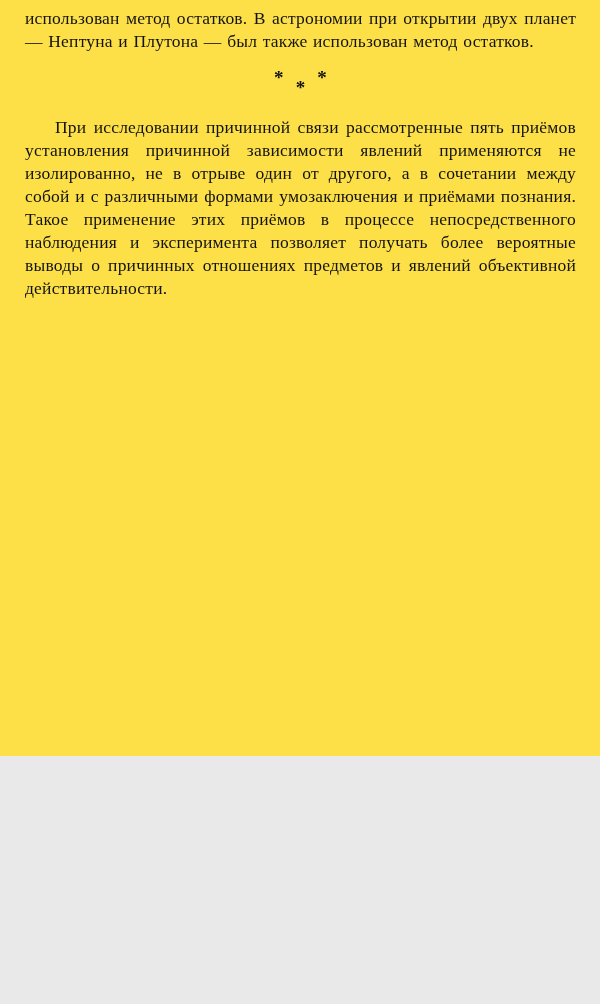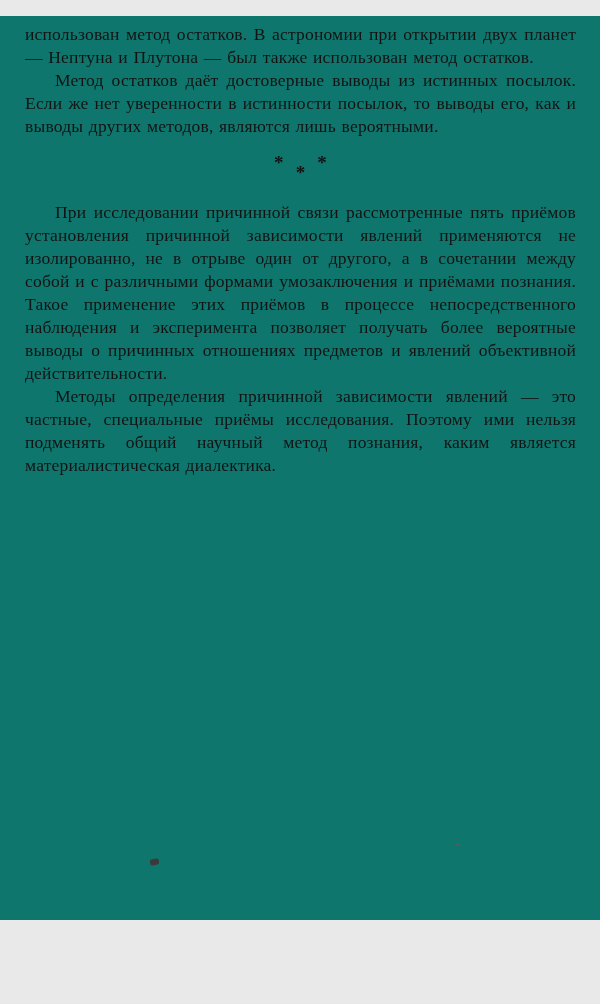--- a/index.html
+++ b/index.html
@@ -3,23 +3,23 @@
 <meta charset="utf-8">
 <style>
   html, body {
     margin: 0;
     padding: 0;
     background: #e9e9e9;
   }
   .page {
     position: relative;
     width: 600px;
-    height: 904px;
-    margin: 16px auto;
-    background: #0f766e;
+    height: 756px;
+    margin: 0 auto;
+    background: #fde047;
     overflow: hidden;
     font-family: "Liberation Serif", "DejaVu Serif", serif;
     color: #131313;
   }
   .content {
     position: absolute;
     top: 7px;
     left: 25px;
     width: 551px;
     font-size: 17.5px;
@@ -77,31 +77,29 @@
   }
 </style>
 </head>
 <body>
 
 <div class="page">
   <div class="content">
 
     <p class="para no-indent">использован метод остатков. В астрономии при открытии двух планет — Нептуна и Плутона — был также использован метод остатков.</p>
 
-    <p class="para">Метод остатков даёт достоверные выводы из истинных посылок. Если же нет уверенности в истинности посылок, то выводы его, как и выводы других методов, являются лишь вероятными.</p>
 
     <div class="separator">
       <span class="star star-left">*</span>
       <span class="star star-mid">*</span>
       <span class="star star-right">*</span>
     </div>
 
     <p class="para">При исследовании причинной связи рассмотренные пять приёмов установления причинной зависимости явлений применяются не изолированно, не в отрыве один от другого, а в сочетании между собой и с различными формами умозаключения и приёмами познания. Такое применение этих приёмов в процессе непосредственного наблюдения и эксперимента позволяет получать более вероятные выводы о причинных отношениях предметов и явлений объективной действительности.</p>
 
 
-    <p class="para">Методы определения причинной зависимости явлений — это частные, специальные приёмы исследования. Поэтому ими нельзя подменять общий научный метод познания, каким является материалистическая диалектика.</p>
 
   </div>
 
   <div class="artifact artifact-mark-1"></div>
   <div class="artifact artifact-dot-1"></div>
   <div class="artifact artifact-line"></div>
 </div>
 
 </body></html>

